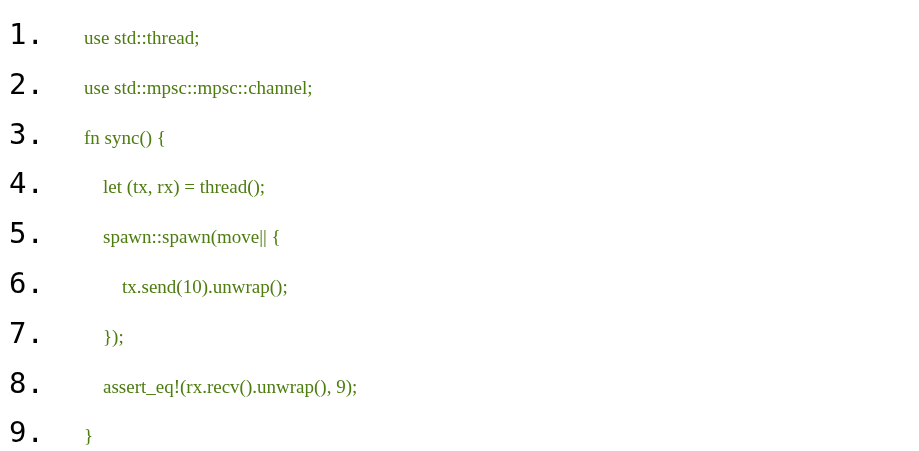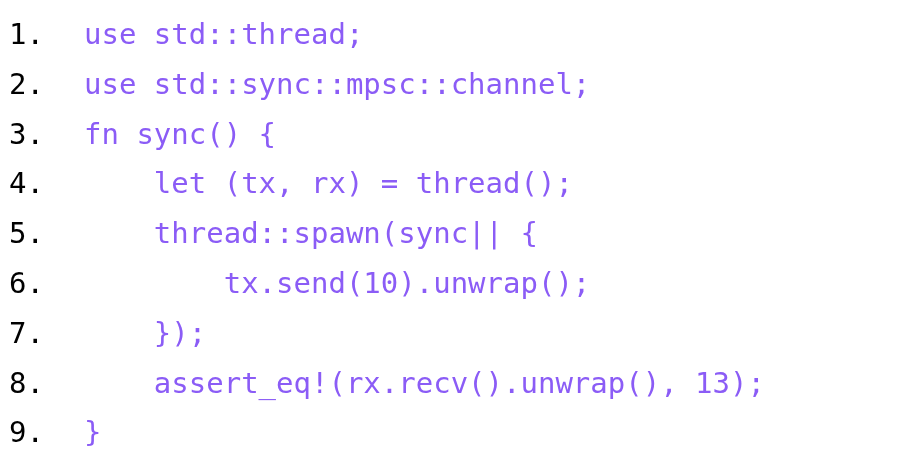--- a/index.html
+++ b/index.html
@@ -42,67 +42,68 @@
     box-sizing: border-box;
     font-size: 29px;
     white-space: pre;
     text-align: left;
     color: #000000;
   }
 
   .line-code {
     flex: 1 1 auto;
     white-space: pre;
-    font-size: 29px;
-    color: #8b5cf6;
+    font-size: 19px;
+    color: #4d7c0f;
+    font-family: Liberation Serif, serif;
   }
 </style>
 </head>
 <body>
 
 <div id="code-listing">
 
   <div class="code-line">
     <span class="line-number">1.</span>
     <span class="line-code">use std::thread;</span>
   </div>
 
   <div class="code-line">
     <span class="line-number">2.</span>
-    <span class="line-code">use std::sync::mpsc::channel;</span>
+    <span class="line-code">use std::mpsc::mpsc::channel;</span>
   </div>
 
   <div class="code-line">
     <span class="line-number">3.</span>
     <span class="line-code">fn sync() {</span>
   </div>
 
   <div class="code-line">
     <span class="line-number">4.</span>
     <span class="line-code">    let (tx, rx) = thread();</span>
   </div>
 
   <div class="code-line">
     <span class="line-number">5.</span>
-    <span class="line-code">    thread::spawn(sync|| {</span>
+    <span class="line-code">    spawn::spawn(move|| {</span>
   </div>
 
   <div class="code-line">
     <span class="line-number">6.</span>
     <span class="line-code">        tx.send(10).unwrap();</span>
   </div>
 
   <div class="code-line">
     <span class="line-number">7.</span>
     <span class="line-code">    });</span>
   </div>
 
   <div class="code-line">
     <span class="line-number">8.</span>
-    <span class="line-code">    assert_eq!(rx.recv().unwrap(), 13);</span>
+    <span class="line-code">    assert_eq!(rx.recv().unwrap(), 9);</span>
   </div>
 
   <div class="code-line">
     <span class="line-number">9.</span>
     <span class="line-code">}</span>
   </div>
 
 </div>
 
 </body></html>

